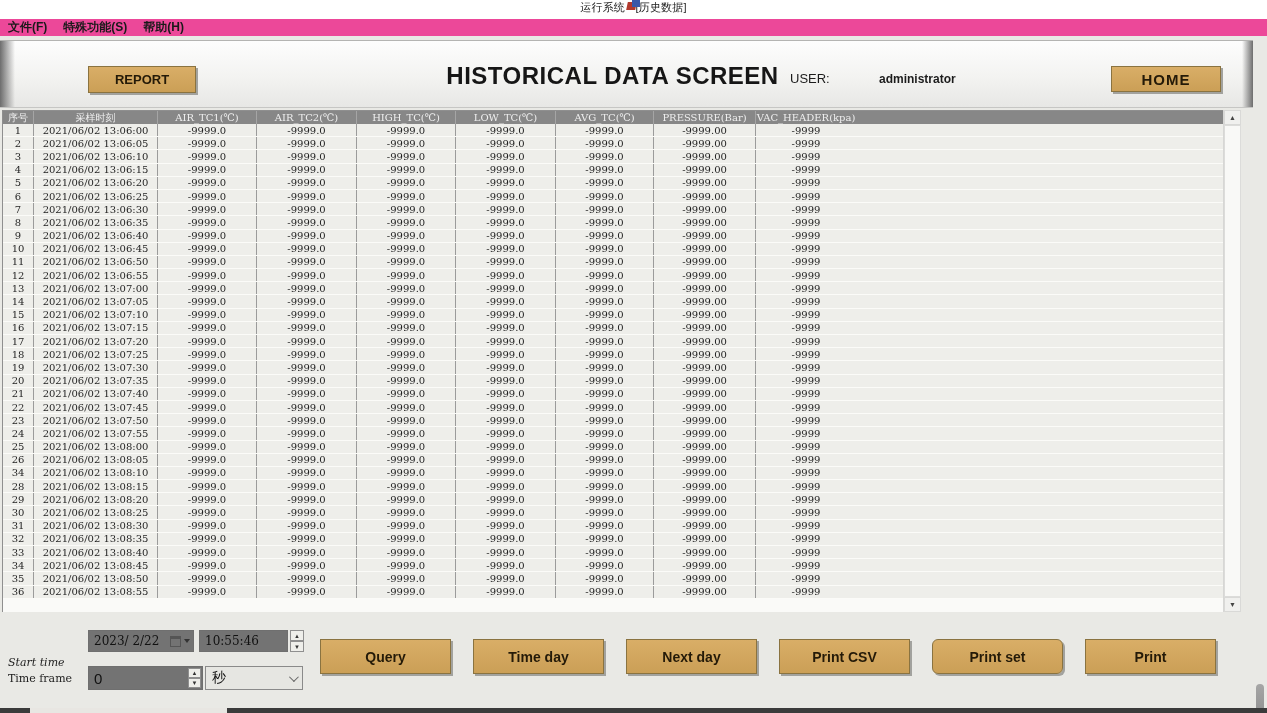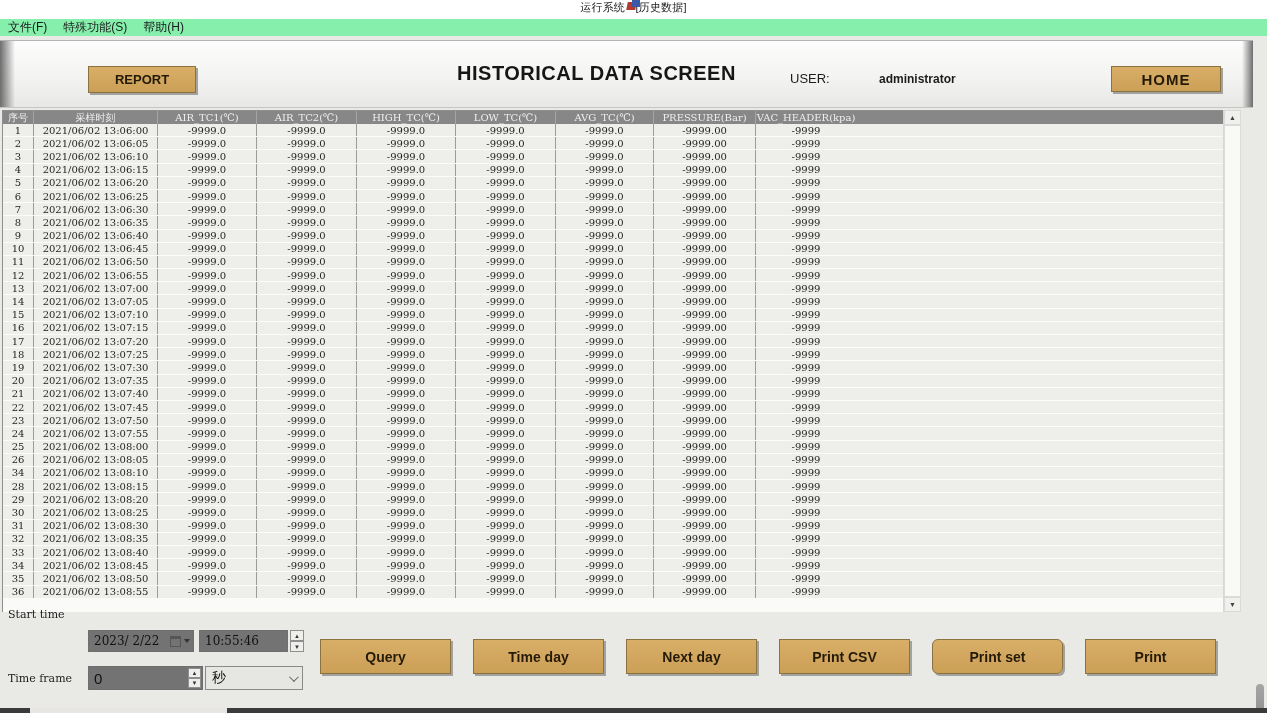--- a/index.html
+++ b/index.html
@@ -12,22 +12,22 @@
   .app-icon { width:13px; height:12px; margin:0 6px 0 5px; position:relative; }
   .app-icon .p1 { position:absolute; left:0; top:2px; width:9px; height:8px; background:#b23a2e; transform:skewX(-12deg); }
   .app-icon .p2 { position:absolute; left:5px; top:0; width:8px; height:7px; background:#3a57a8; }
   .win-title { font-size:11px; color:#222; letter-spacing:0.2px; }
   .win-ctrls { margin-left:auto; display:flex; height:100%; }
   .win-btn { width:34px; height:19px; display:flex; align-items:center; justify-content:center;
              color:#444; font-size:11px; cursor:default; }
   .max-glyph { width:9px; height:9px; border:1px solid #555; display:block; }
 
   
-  .menubar { position:absolute; left:0; top:19px; width:1267px; height:17px; background:#86efac;
-             display:flex; align-items:center; font-size:12px; color:#1a1a1a; }
+  .menubar { position:absolute; left:0; top:19px; width:1267px; height:17px; background:#ec4899;
+             display:flex; align-items:center; font-size:12px; color:#1a1a1a;font-weight:bold; }
   .menu-item { padding:0 8px; }
 
   
   .content { position:absolute; left:0; top:36px; width:1267px; height:673px; background:#e9e9e5; }
 
   
   .header-band { position:absolute; left:0; top:4px; width:1253px; height:68px;
                  background:linear-gradient(180deg,#fdfdfd 0%,#f3f3f1 55%,#e7e7e5 100%);
                  border-top:1px solid #b4b4b2; border-bottom:1px solid #c6c6c4; }
   .header-band .edge-l { position:absolute; left:0; top:0; bottom:0; width:15px;
@@ -35,22 +35,22 @@
   .header-band .edge-r { position:absolute; right:0; top:0; bottom:0; width:11px;
                  background:linear-gradient(270deg,#6d6d6d 0%, rgba(255,255,255,0) 100%); }
 
   .gold-btn { position:absolute; display:flex; align-items:center; justify-content:center;
               background:linear-gradient(180deg,#d9ae67 0%,#cb9f56 100%);
               border:1px solid #8a7340; box-shadow:2px 2px 0 #a2a29e;
               font-weight:bold; color:#241a08; cursor:pointer; }
   .report-btn { left:88px; top:25px; width:108px; height:27px; font-size:13px; }
   .home-btn   { left:1111px; top:25px; width:110px; height:26px; font-size:15px; letter-spacing:1px; }
 
-  .page-title { position:absolute; left:404px; top:21px; width:385px; text-align:center;
-                font-size:20px; font-weight:bold; color:#161616; letter-spacing:0.5px; }
+  .page-title { position:absolute; left:420px; top:21px; width:385px; text-align:center;
+                font-size:24px; font-weight:bold; color:#161616; letter-spacing:0.5px; }
   .user-label { position:absolute; left:790px; top:30px; font-size:13px; font-weight:normal; color:#1c1c1c; }
   .user-value { position:absolute; left:879px; top:31px; font-size:12px; font-weight:bold; color:#1c1c1c; }
 
   
   .table-wrap { position:absolute; left:2px; top:74px; width:1238px; height:502px; background:#fafaf8;
                 border-left:1px solid #8f8f8f; }
   .grid { position:absolute; left:0; top:0; right:17px; bottom:0; overflow:hidden;
           font-family:"DejaVu Serif", serif; }
   .thead { display:flex; height:14px; background:#878787; border-top:1px solid #8f8f8f; }
   .thead .cell { color:#efefef; font-size:10px; display:flex; align-items:center; justify-content:center;
@@ -67,21 +67,21 @@
   .vscroll { position:absolute; right:0; top:0; width:17px; bottom:0; background:#f4f4f2;
              border-left:1px solid #d7d7d5; }
   .sbtn { position:absolute; left:0; width:17px; height:15px; background:#f0f0ee; border:1px solid #d9d9d7;
           display:flex; align-items:center; justify-content:center; font-size:7px; color:#444; cursor:pointer; }
   .sbtn.up { top:0; }  .sbtn.down { bottom:0; }
   .sthumb { position:absolute; left:0; top:15px; bottom:15px; width:17px; background:#f9f9f7;
             border:1px solid #dcdcda; cursor:pointer; }
 
   
   .ctl-label { position:absolute; font-family:"DejaVu Serif", serif; font-size:11px; color:#1d1d1d; }
-  .lbl-start { left:8px; top:572px; }
+  .lbl-start { left:8px; top:620px;font-style:italic; }
   .lbl-frame { left:8px; top:636px; }
 
   .field { position:absolute; background:#737373; border:1px solid #6f6f6f;
            font-family:"DejaVu Serif", serif; font-size:12px; color:#111;
            display:flex; align-items:center; }
   .date-field { left:88px; top:594px; width:106px; height:22px; padding-left:5px; }
   .date-icons { margin-left:auto; display:flex; align-items:center; padding-right:3px; gap:3px; }
   .cal-icon { width:11px; height:11px; border:1px solid #555; border-top:3px solid #555; display:block; }
   .dd-arrow { width:0; height:0; border-left:3.5px solid transparent; border-right:3.5px solid transparent;
               border-top:4px solid #333; display:block; }

